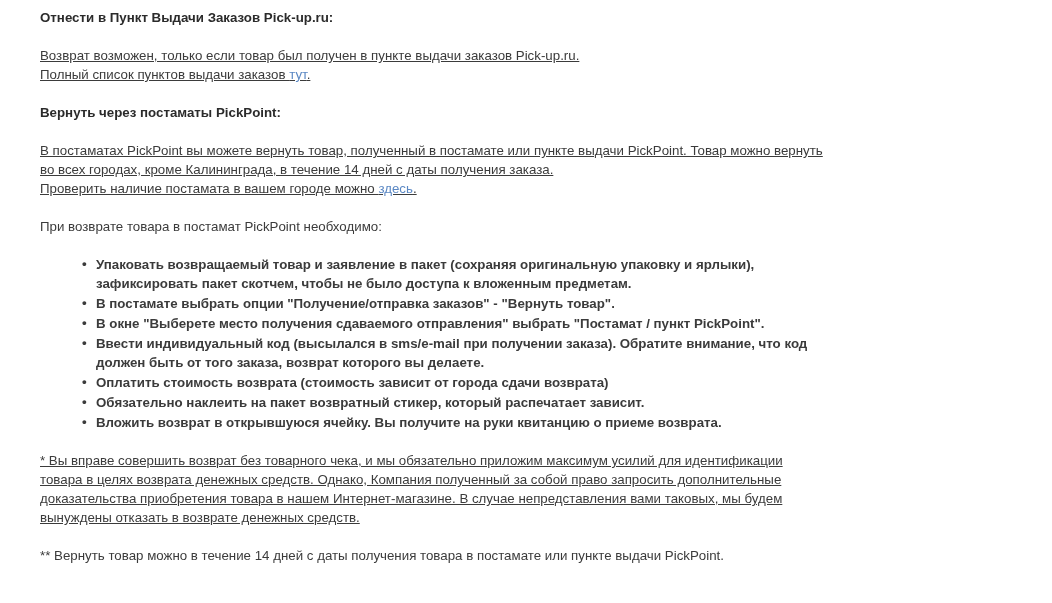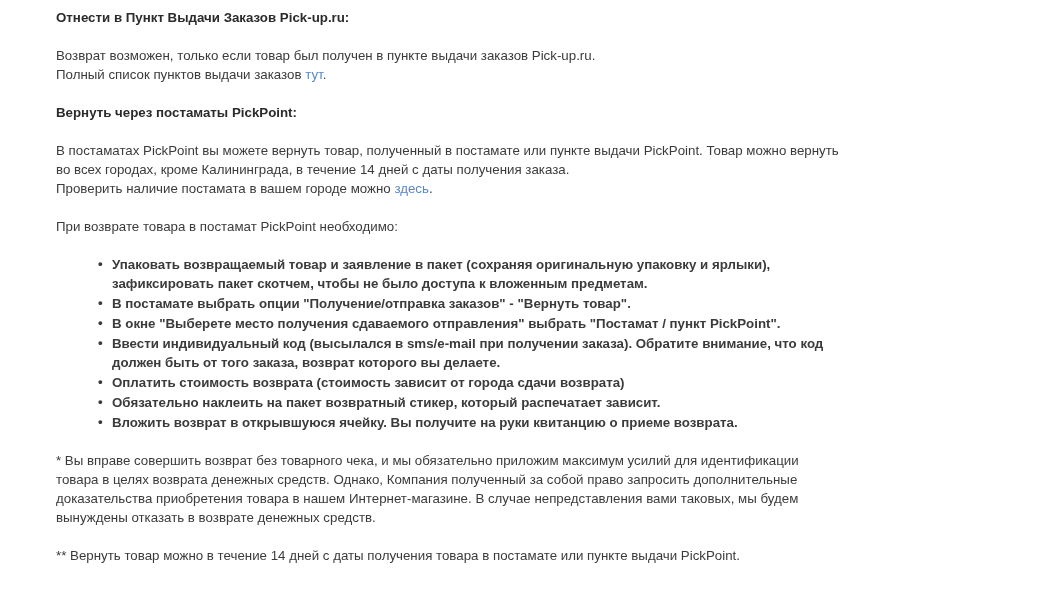--- a/index.html
+++ b/index.html
@@ -14,21 +14,21 @@
     overflow: hidden;
     font-family: "Liberation Sans", sans-serif;
     color: #333333;
     -webkit-font-smoothing: antialiased;
   }
 
   .page {
     box-sizing: border-box;
     width: 940px;
     height: 603px;
-    padding: 8px 95px 0 56px;
+    padding: 8px 95px 0 40px;
     background: #ffffff;
   }
 
   .doc {
     font-size: 13.3px;
     line-height: 19px;
     color: #3b3b3b;
   }
 
   h3.section-title {
@@ -48,20 +48,21 @@
   p.para {
     margin: 0 0 19px 0;
     padding: 0;
     font-size: 13.3px;
     line-height: 19px;
     color: #3b3b3b;
   }
 
   .lines > span {
     display: block;
+    text-decoration: underline;
   }
 
   ul.steps {
     margin: 0 0 19px 0;
     padding: 0 0 0 42px;
     list-style: none;
   }
 
   ul.steps li {
     position: relative;

